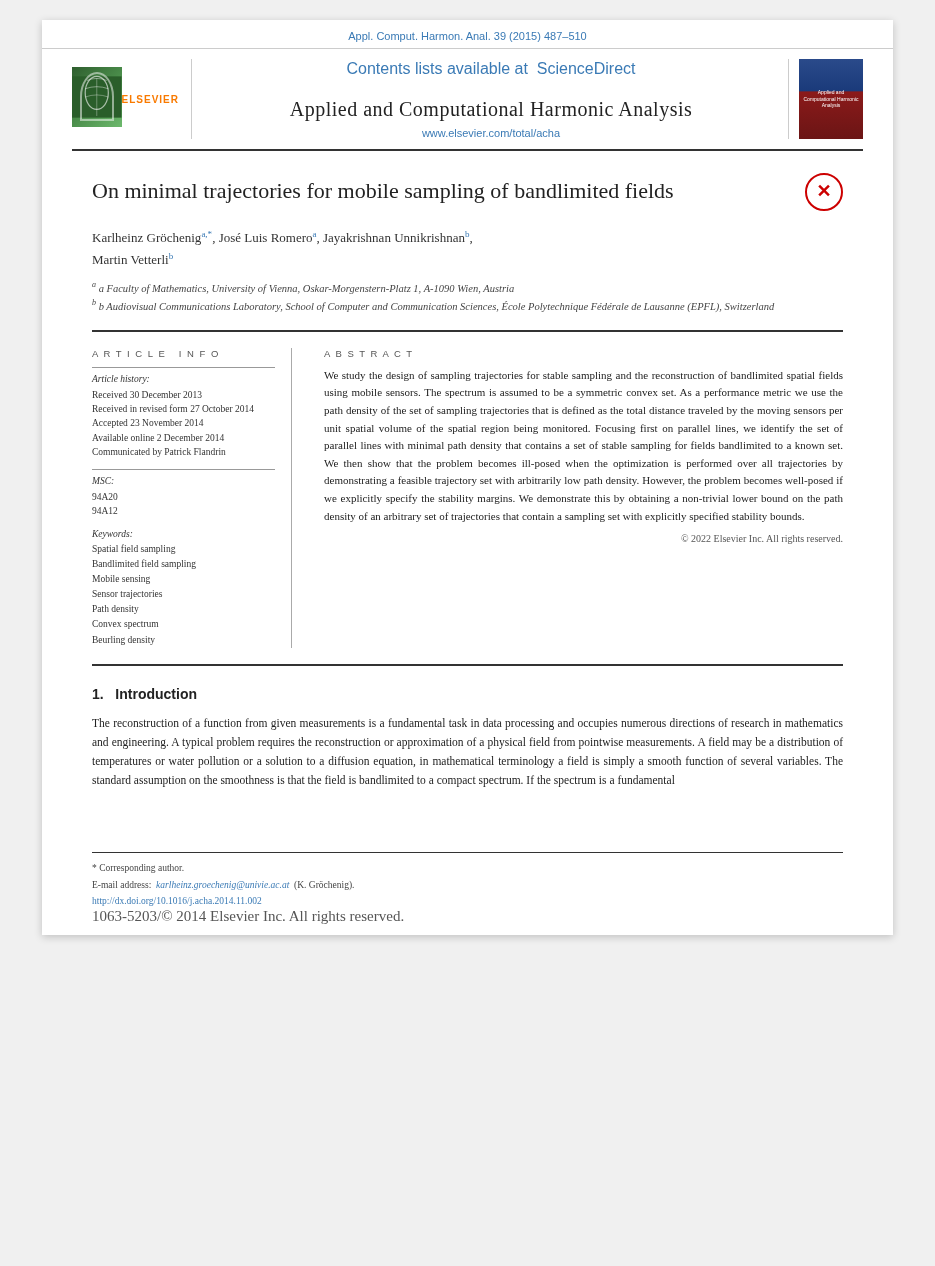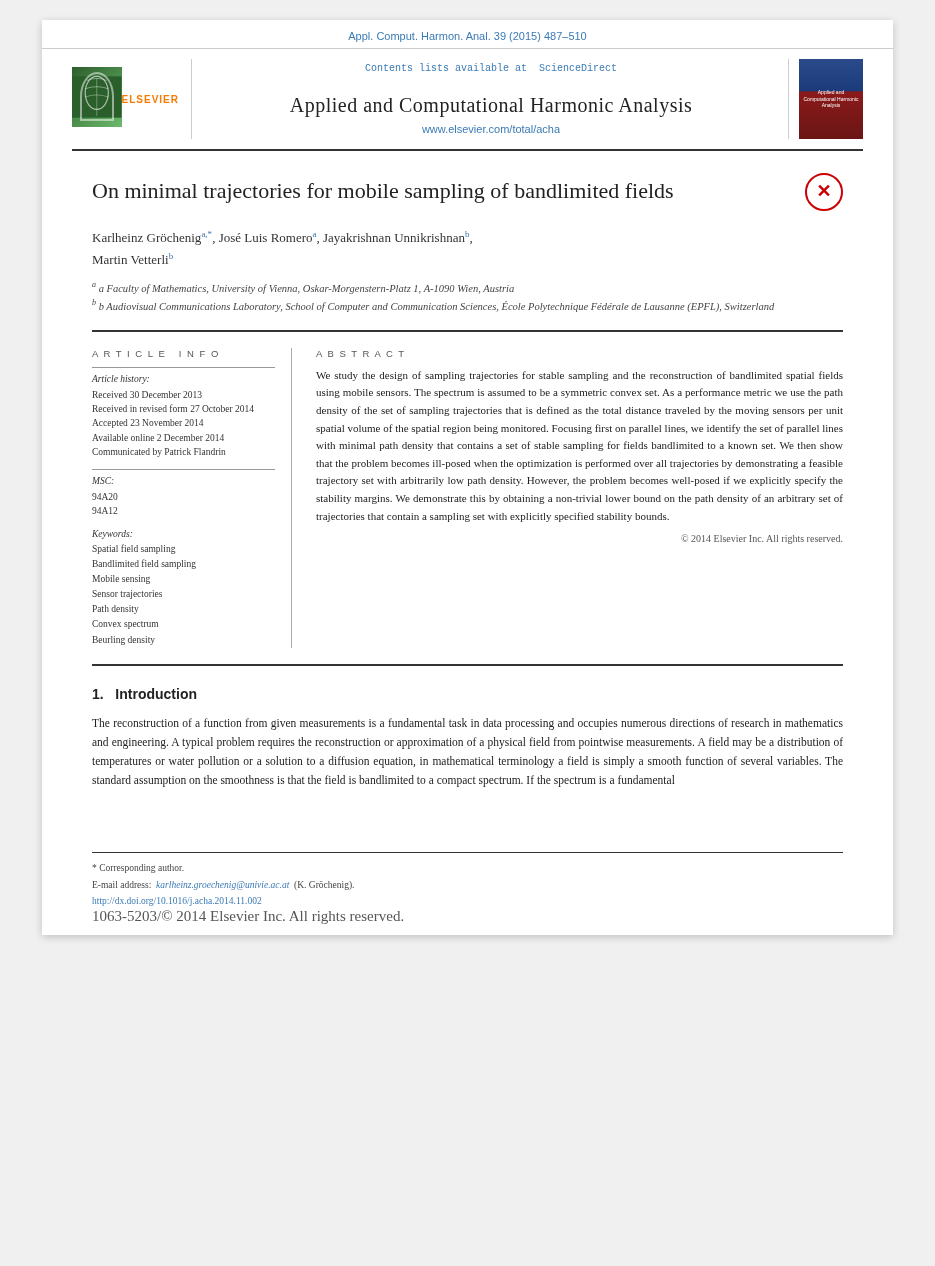--- a/index.html
+++ b/index.html
@@ -74,23 +74,23 @@
     }
     .header-center {
       flex: 1;
       display: flex;
       flex-direction: column;
       align-items: center;
       justify-content: center;
       padding: 0 10px;
     }
     .header-center .contents-line {
-      font-size: 10px;
+      font-size: 16px;
       color: #555;
-      font-family: Liberation Mono, monospace;
+      font-family: Liberation Sans, sans-serif;
       margin-bottom: 20px;
     }
     .header-center .contents-line span {
       color: #3a7ab5;
     }
     .header-center .journal-title {
       font-size: 20px;
       font-family: 'Times New Roman', serif;
       text-align: center;
       color: #222;
@@ -185,21 +185,21 @@
       font-size: 8px;
     }
     .hr-thick {
       border: none;
       border-top: 2px solid #333;
       margin: 16px 0;
     }
     
     .two-col {
       display: flex;
-      gap: 24px;
+      gap: 32px;
       margin-bottom: 16px;
     }
     .col-left {
       width: 200px;
       flex-shrink: 0;
       border-right: 1px solid #aaa;
       padding-right: 16px;
     }
     .col-right {
       flex: 1;
@@ -385,21 +385,21 @@
           <div class="keyword-item">Sensor trajectories</div>
           <div class="keyword-item">Path density</div>
           <div class="keyword-item">Convex spectrum</div>
           <div class="keyword-item">Beurling density</div>
         </div>
       </div>
 
       <div class="col-right">
         <div class="section-label">A B S T R A C T</div>
         <div class="abstract-text">We study the design of sampling trajectories for stable sampling and the reconstruction of bandlimited spatial fields using mobile sensors. The spectrum is assumed to be a symmetric convex set. As a performance metric we use the path density of the set of sampling trajectories that is defined as the total distance traveled by the moving sensors per unit spatial volume of the spatial region being monitored. Focusing first on parallel lines, we identify the set of parallel lines with minimal path density that contains a set of stable sampling for fields bandlimited to a known set. We then show that the problem becomes ill-posed when the optimization is performed over all trajectories by demonstrating a feasible trajectory set with arbitrarily low path density. However, the problem becomes well-posed if we explicitly specify the stability margins. We demonstrate this by obtaining a non-trivial lower bound on the path density of an arbitrary set of trajectories that contain a sampling set with explicitly specified stability bounds.</div>
-        <div class="copyright-line">© 2014 Elsevier Inc. All rights reserved.</div>
+        <div class="copyright-line">© 2022 Elsevier Inc. All rights reserved.</div>
       </div>
     </div>
 
     <hr class="hr-thick">
 
     <div style="margin-top: 20px;">
       <div class="section-header">
         <span>1.</span>
         &nbsp;
         <span>Introduction</span>

